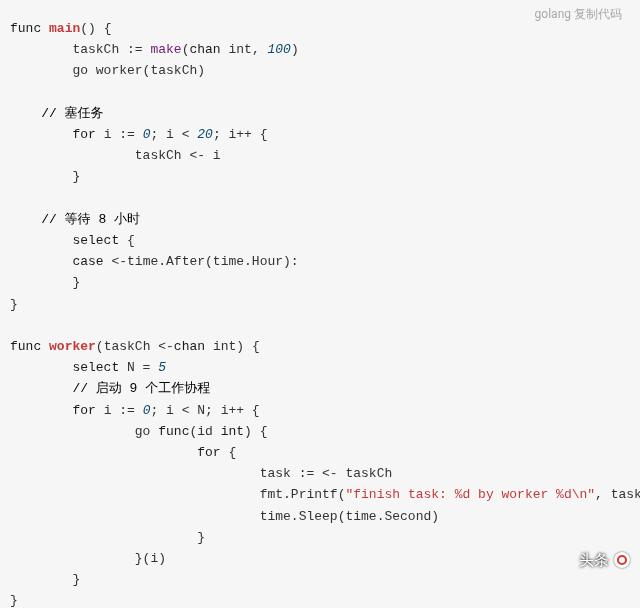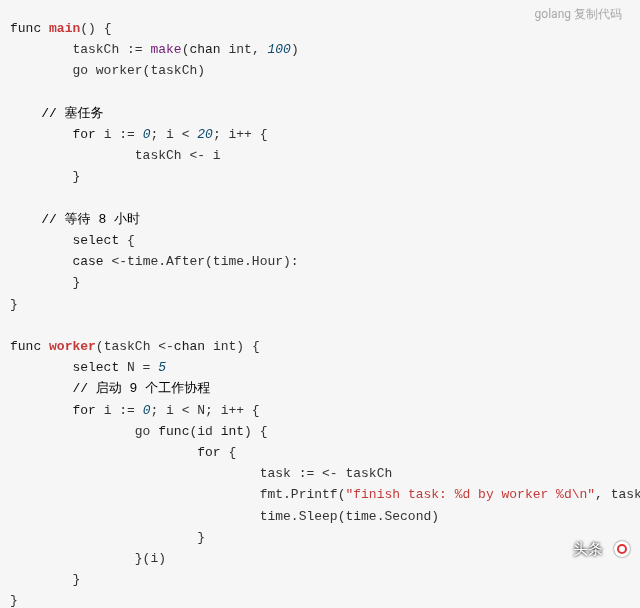--- a/index.html
+++ b/index.html
@@ -28,29 +28,29 @@
     font-family: inherit;
   }
   .k  { color: #1a1a1a; font-weight: normal; }   
   .fn { color: #c53a3a; font-weight: bold; }   
   .bi { color: #701a75; }                       
   .nm { color: #0c4a6e; font-style: italic; }                       
   .cm { color: #000000; }                       
   .st { color: #c53a3a; }                       
   .watermark {
     position: absolute;
-    bottom: 48px;
+    bottom: 37px;
     right: 10px;
     font-family: -apple-system, BlinkMacSystemFont, "Segoe UI", Roboto, sans-serif;
     font-size: 15px;
     color: #fff;
     text-shadow: 0 0 3px rgba(0,0,0,0.7), 0 0 3px rgba(0,0,0,0.7);
     display:flex;
     align-items:center;
-    gap:11px;
+    gap:5px;
   }
   .wm-icon {
     display:inline-block;
     width:16px;height:16px;border-radius:50%;
     background:#fff;
     box-shadow:0 0 2px rgba(0,0,0,0.7);
     position:relative;
   }
   .wm-icon::after{
     content:"";position:absolute;width:6px;height:6px;border-radius:50%;

